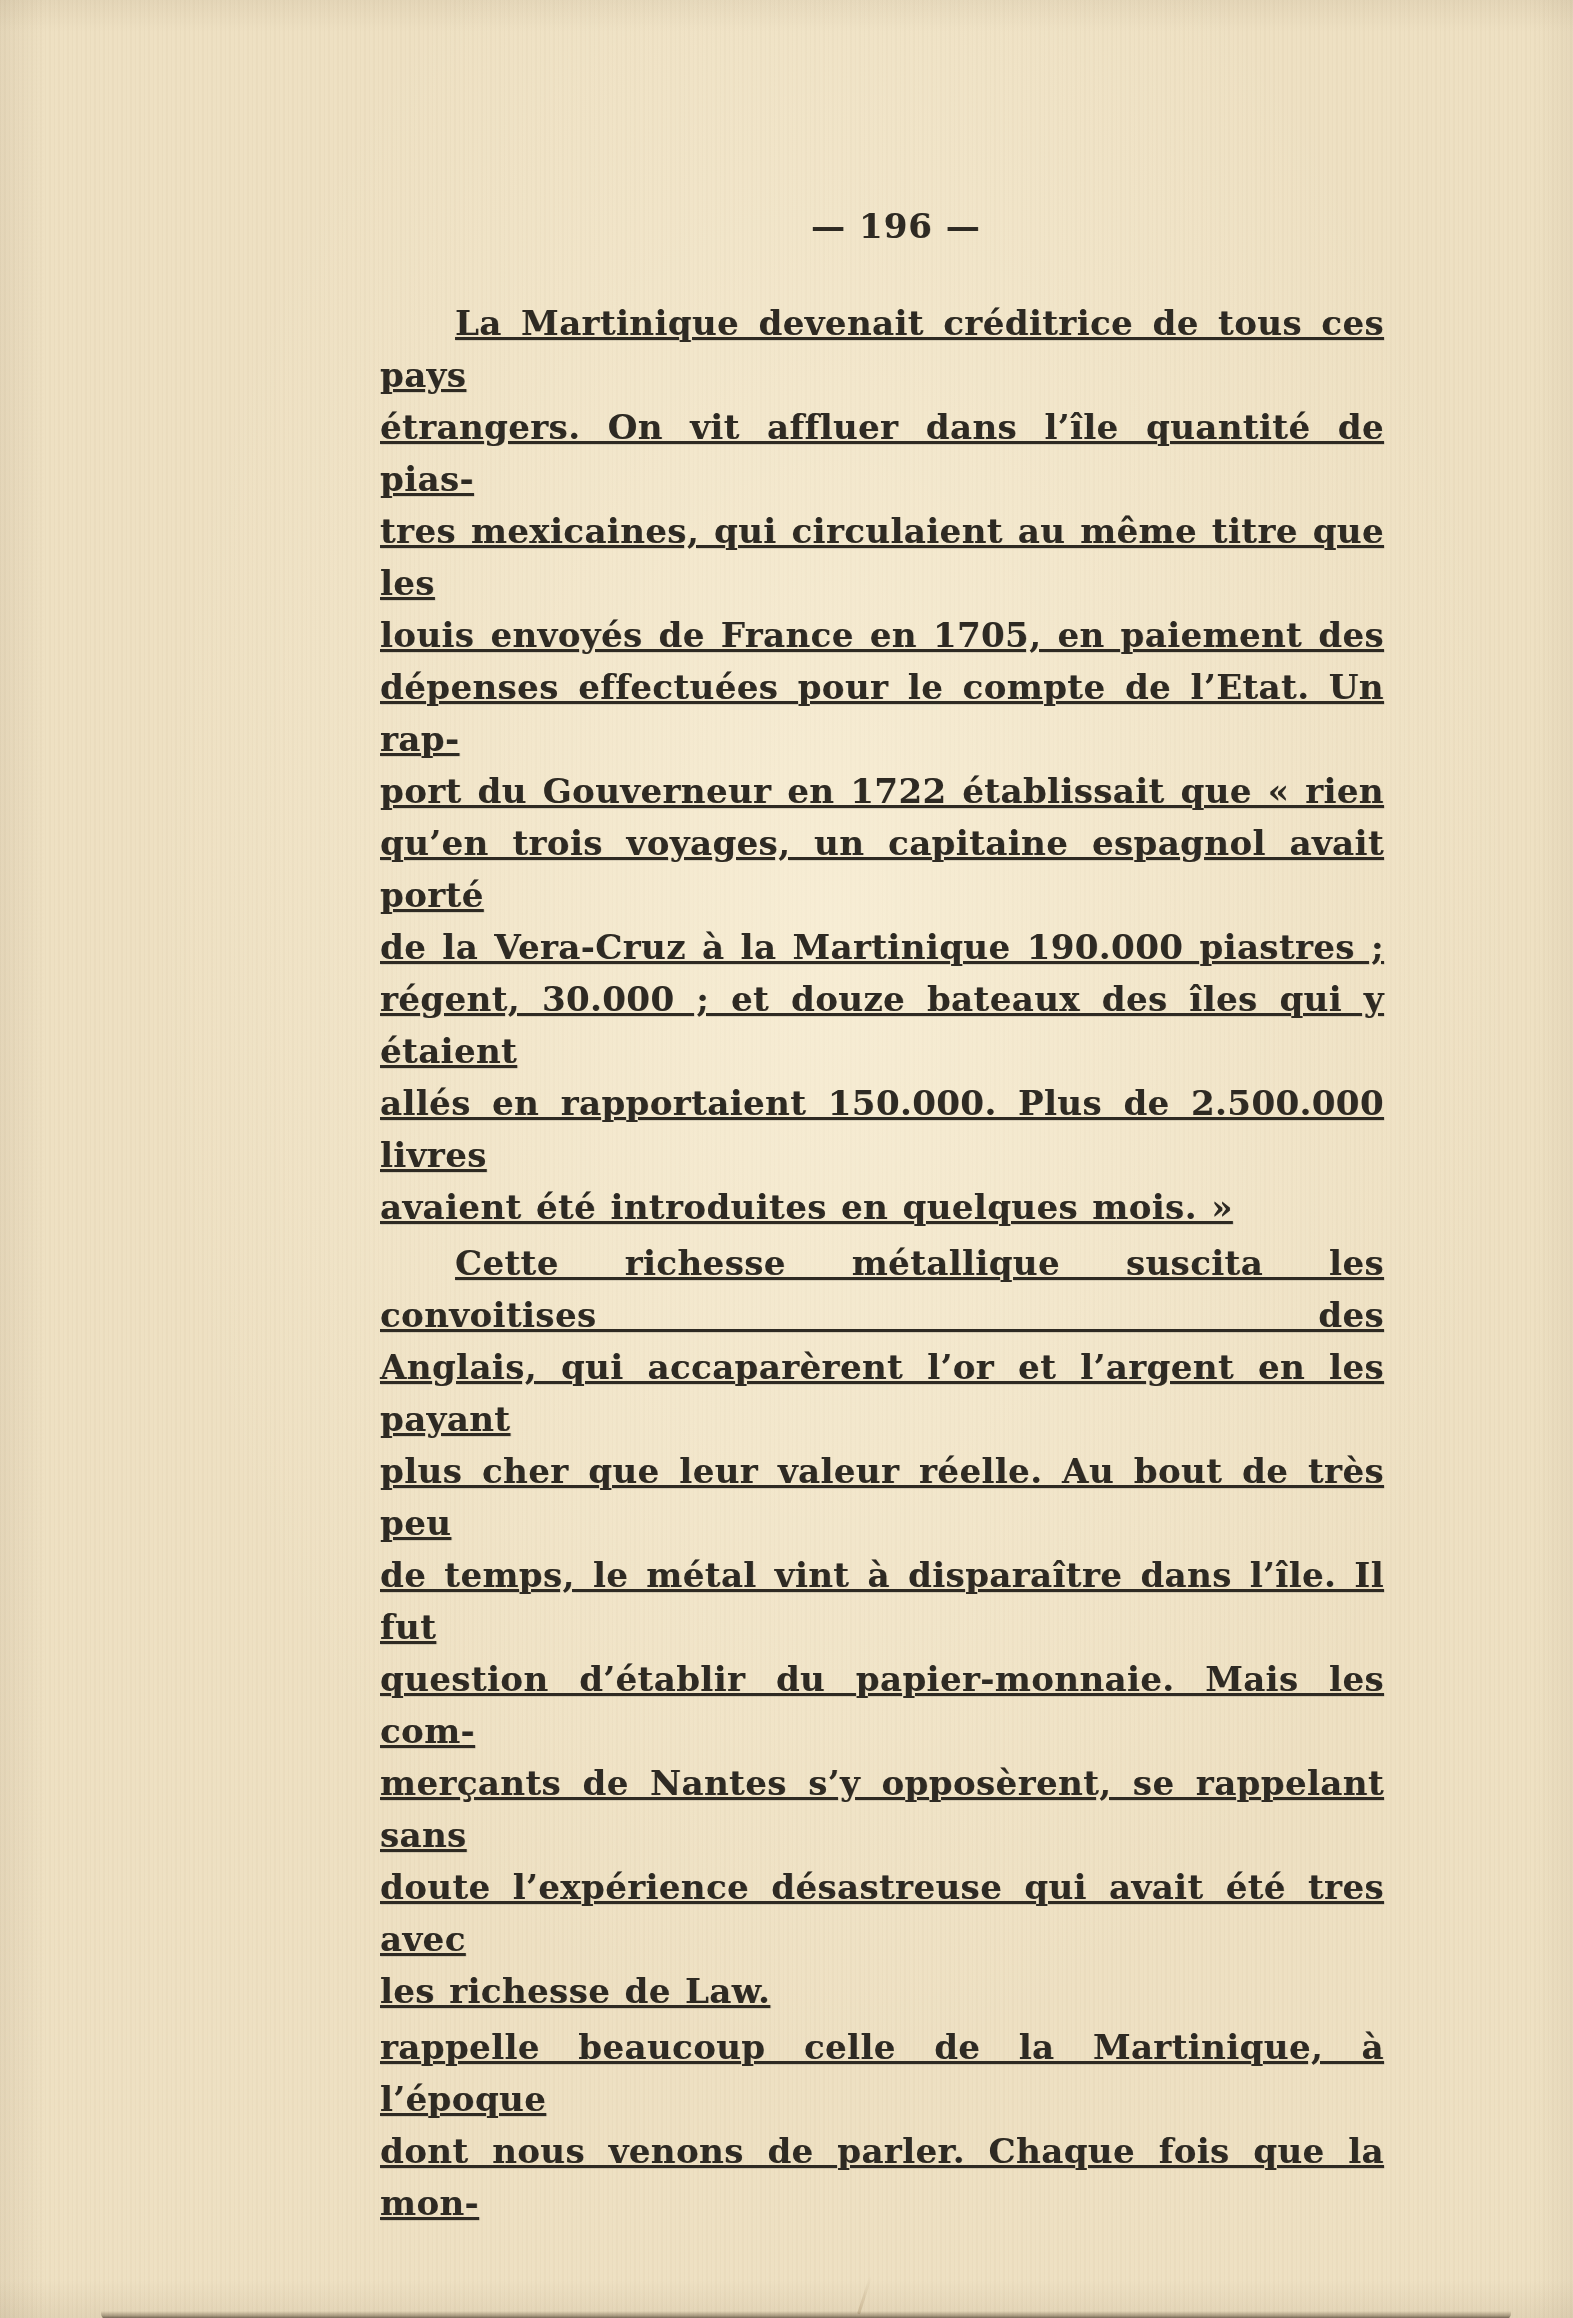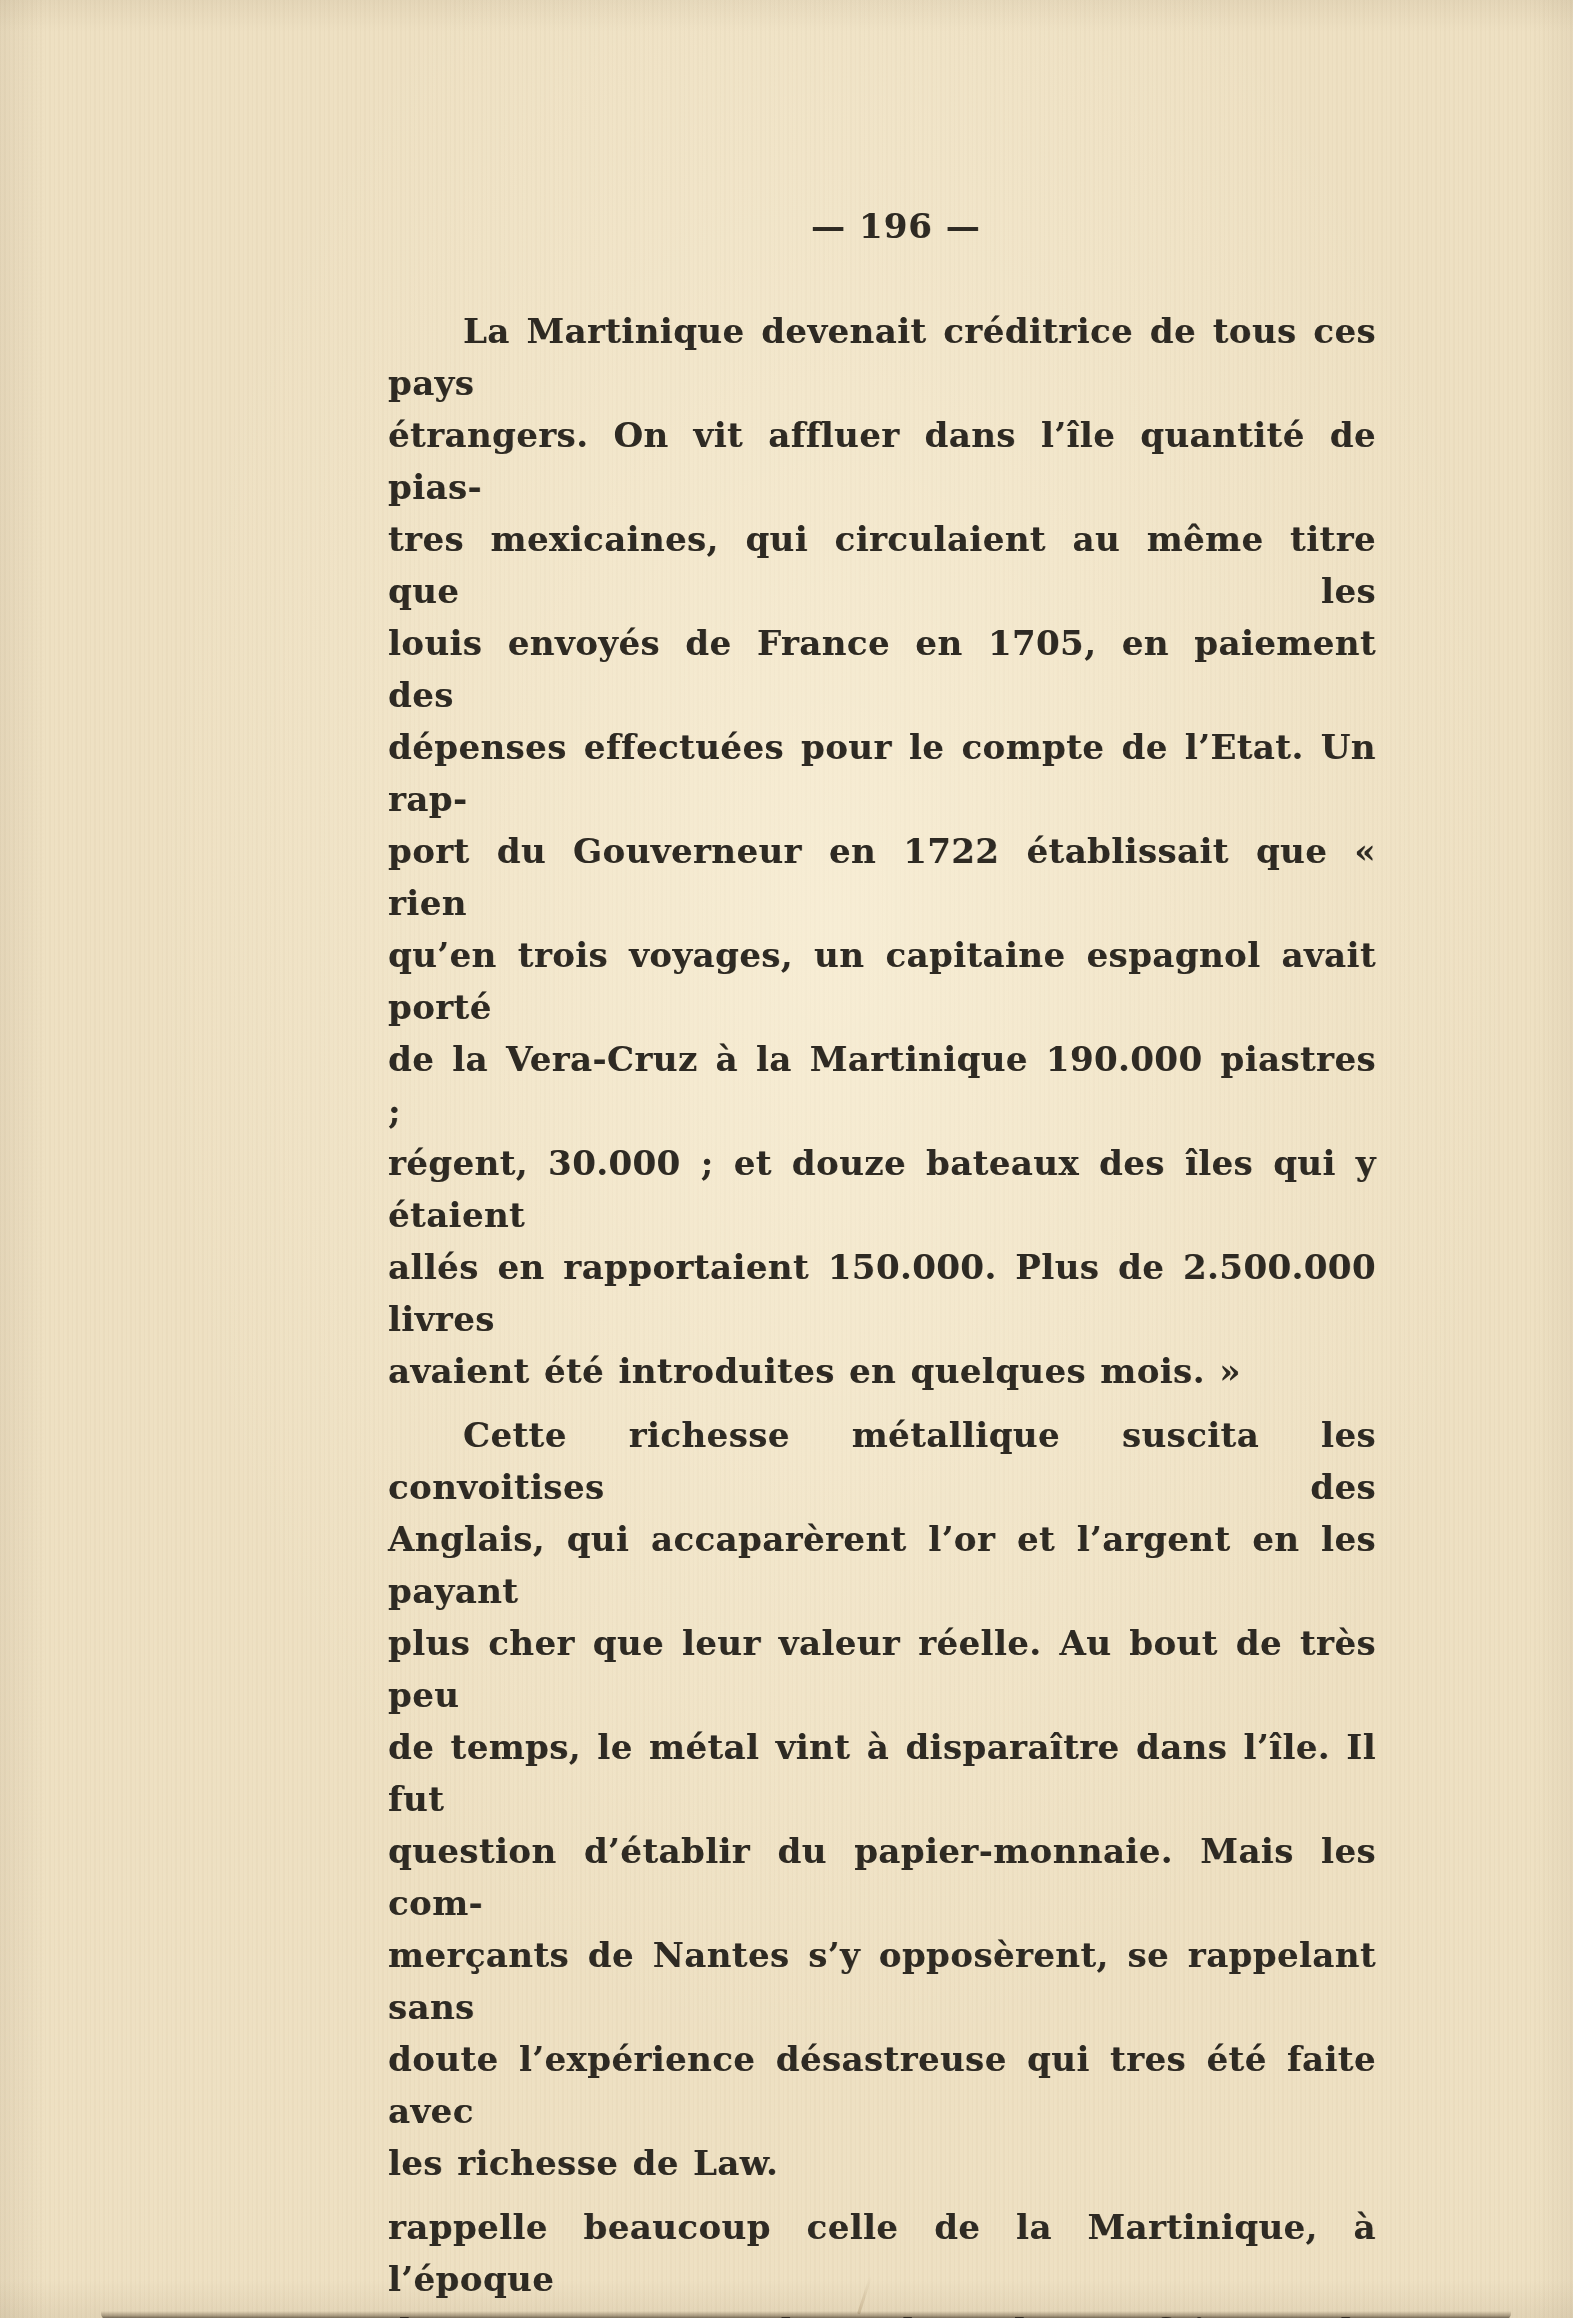--- a/index.html
+++ b/index.html
@@ -42,21 +42,21 @@
     top: 293px;
     left: 376px;
     width: 1012px;
     font-size: 34px;
     font-weight: 700;
     line-height: 52px;
     letter-spacing: 0.012em;
     word-spacing: 0.06em;
     text-shadow: 0.4px 0.4px 0.6px rgba(46,42,35,0.35);
   }
-  .paragraph { margin: 12px; }
+  .paragraph { margin: 4px; text-decoration: underline; }
   .line {
     text-align: justify;
     text-align-last: justify;
     white-space: normal;
   }
   .line.lastline { text-align-last: left; }
   .line.indent { text-indent: 75px; }
   .page-edge-shadow {
     position: absolute;
     bottom: 0;
@@ -101,21 +101,21 @@
         <div class="line">allés en rapportaient 150.000. Plus de 2.500.000 livres</div>
         <div class="line lastline">avaient été introduites en quelques mois. »</div>
       </div>
       <div class="paragraph">
         <div class="line indent">Cette richesse métallique suscita les convoitises des</div>
         <div class="line">Anglais, qui accaparèrent l’or et l’argent en les payant</div>
         <div class="line">plus cher que leur valeur réelle. Au bout de très peu</div>
         <div class="line">de temps, le métal vint à disparaître dans l’île. Il fut</div>
         <div class="line">question d’établir du papier-monnaie. Mais les com-</div>
         <div class="line">merçants de Nantes s’y opposèrent, se rappelant sans</div>
-        <div class="line">doute l’expérience désastreuse qui tres été faite avec</div>
+        <div class="line">doute l’expérience désastreuse qui avait été tres avec</div>
         <div class="line lastline">les richesse de Law.</div>
       </div>
       <div class="paragraph">
         <div class="line">rappelle beaucoup celle de la Martinique, à l’époque</div>
         <div class="line">dont nous venons de parler. Chaque fois que la mon-</div>
       </div>
     </div>
 
   <div class="paper-flaw"></div>
   <div class="page-edge-shadow"></div>

